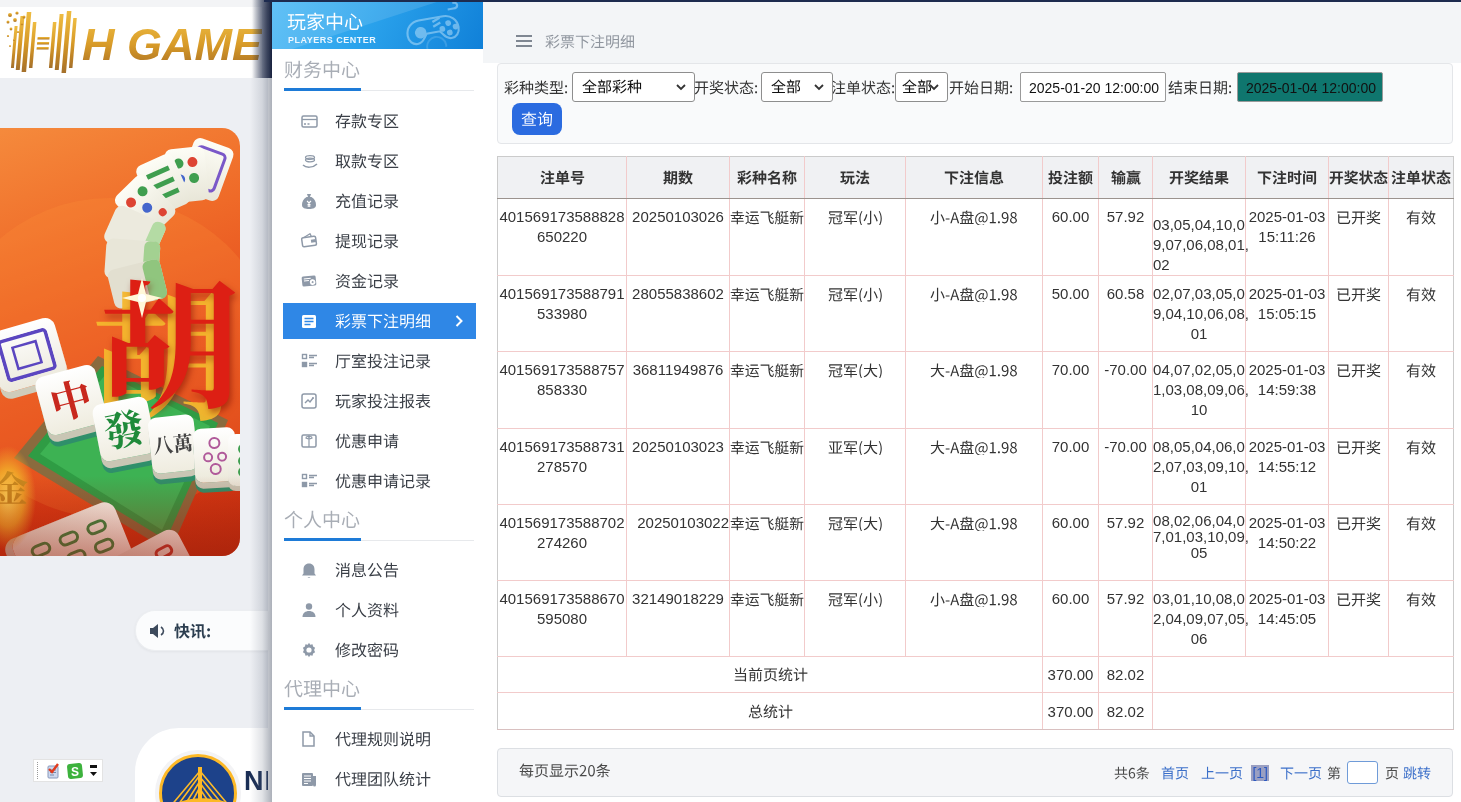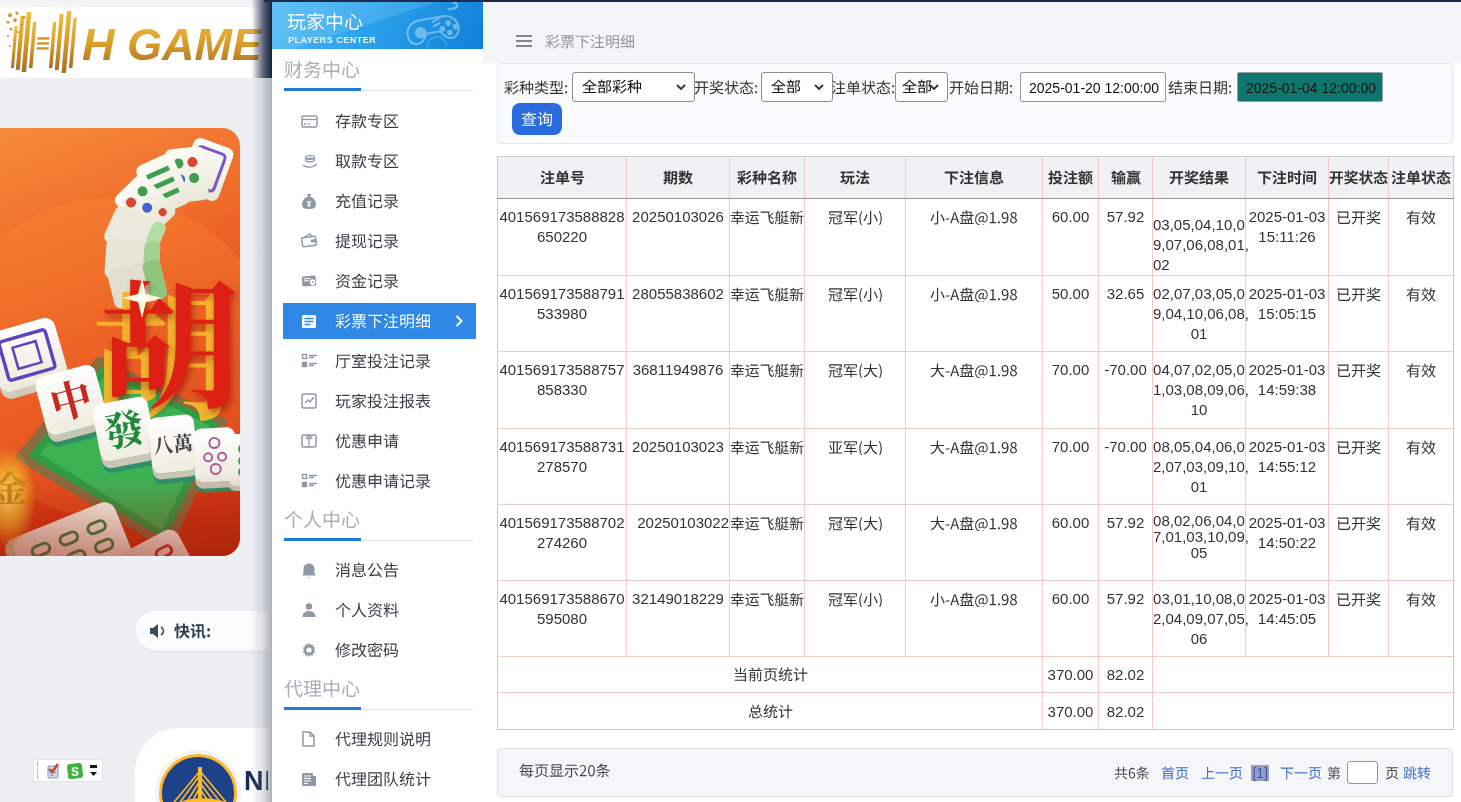--- a/index.html
+++ b/index.html
@@ -1153,21 +1153,21 @@
                   <use href="#q125" x="4734"></use>
                   <use href="#q126" x="5289"></use>
                 </g>
               </svg>
             </div>
           </td>
           <td style="border:1px solid #f2cbcb;">
             <div style="padding-top:8px;text-align:center;line-height:20px">50.00</div>
           </td>
           <td style="border:1px solid #f2cbcb;">
-            <div style="padding-top:8px;text-align:center;line-height:20px">32.65</div>
+            <div style="padding-top:8px;text-align:center;line-height:20px">60.58</div>
           </td>
           <td style="border:1px solid #f2cbcb;">
             <div style="padding-top:8px;text-align:center;line-height:20px">02,07,03,05,0<br>9,04,10,06,08,<br>01</div>
           </td>
           <td style="border:1px solid #f2cbcb;">
             <div style="padding-top:8px;text-align:center;line-height:20px">2025-01-03<br>15:05:15</div>
           </td>
           <td style="border:1px solid #f2cbcb;">
             <div style="padding-top:11px;display:flex;justify-content:center">
               <svg class="t" width="45" height="15" viewBox="0 0 45 15">

